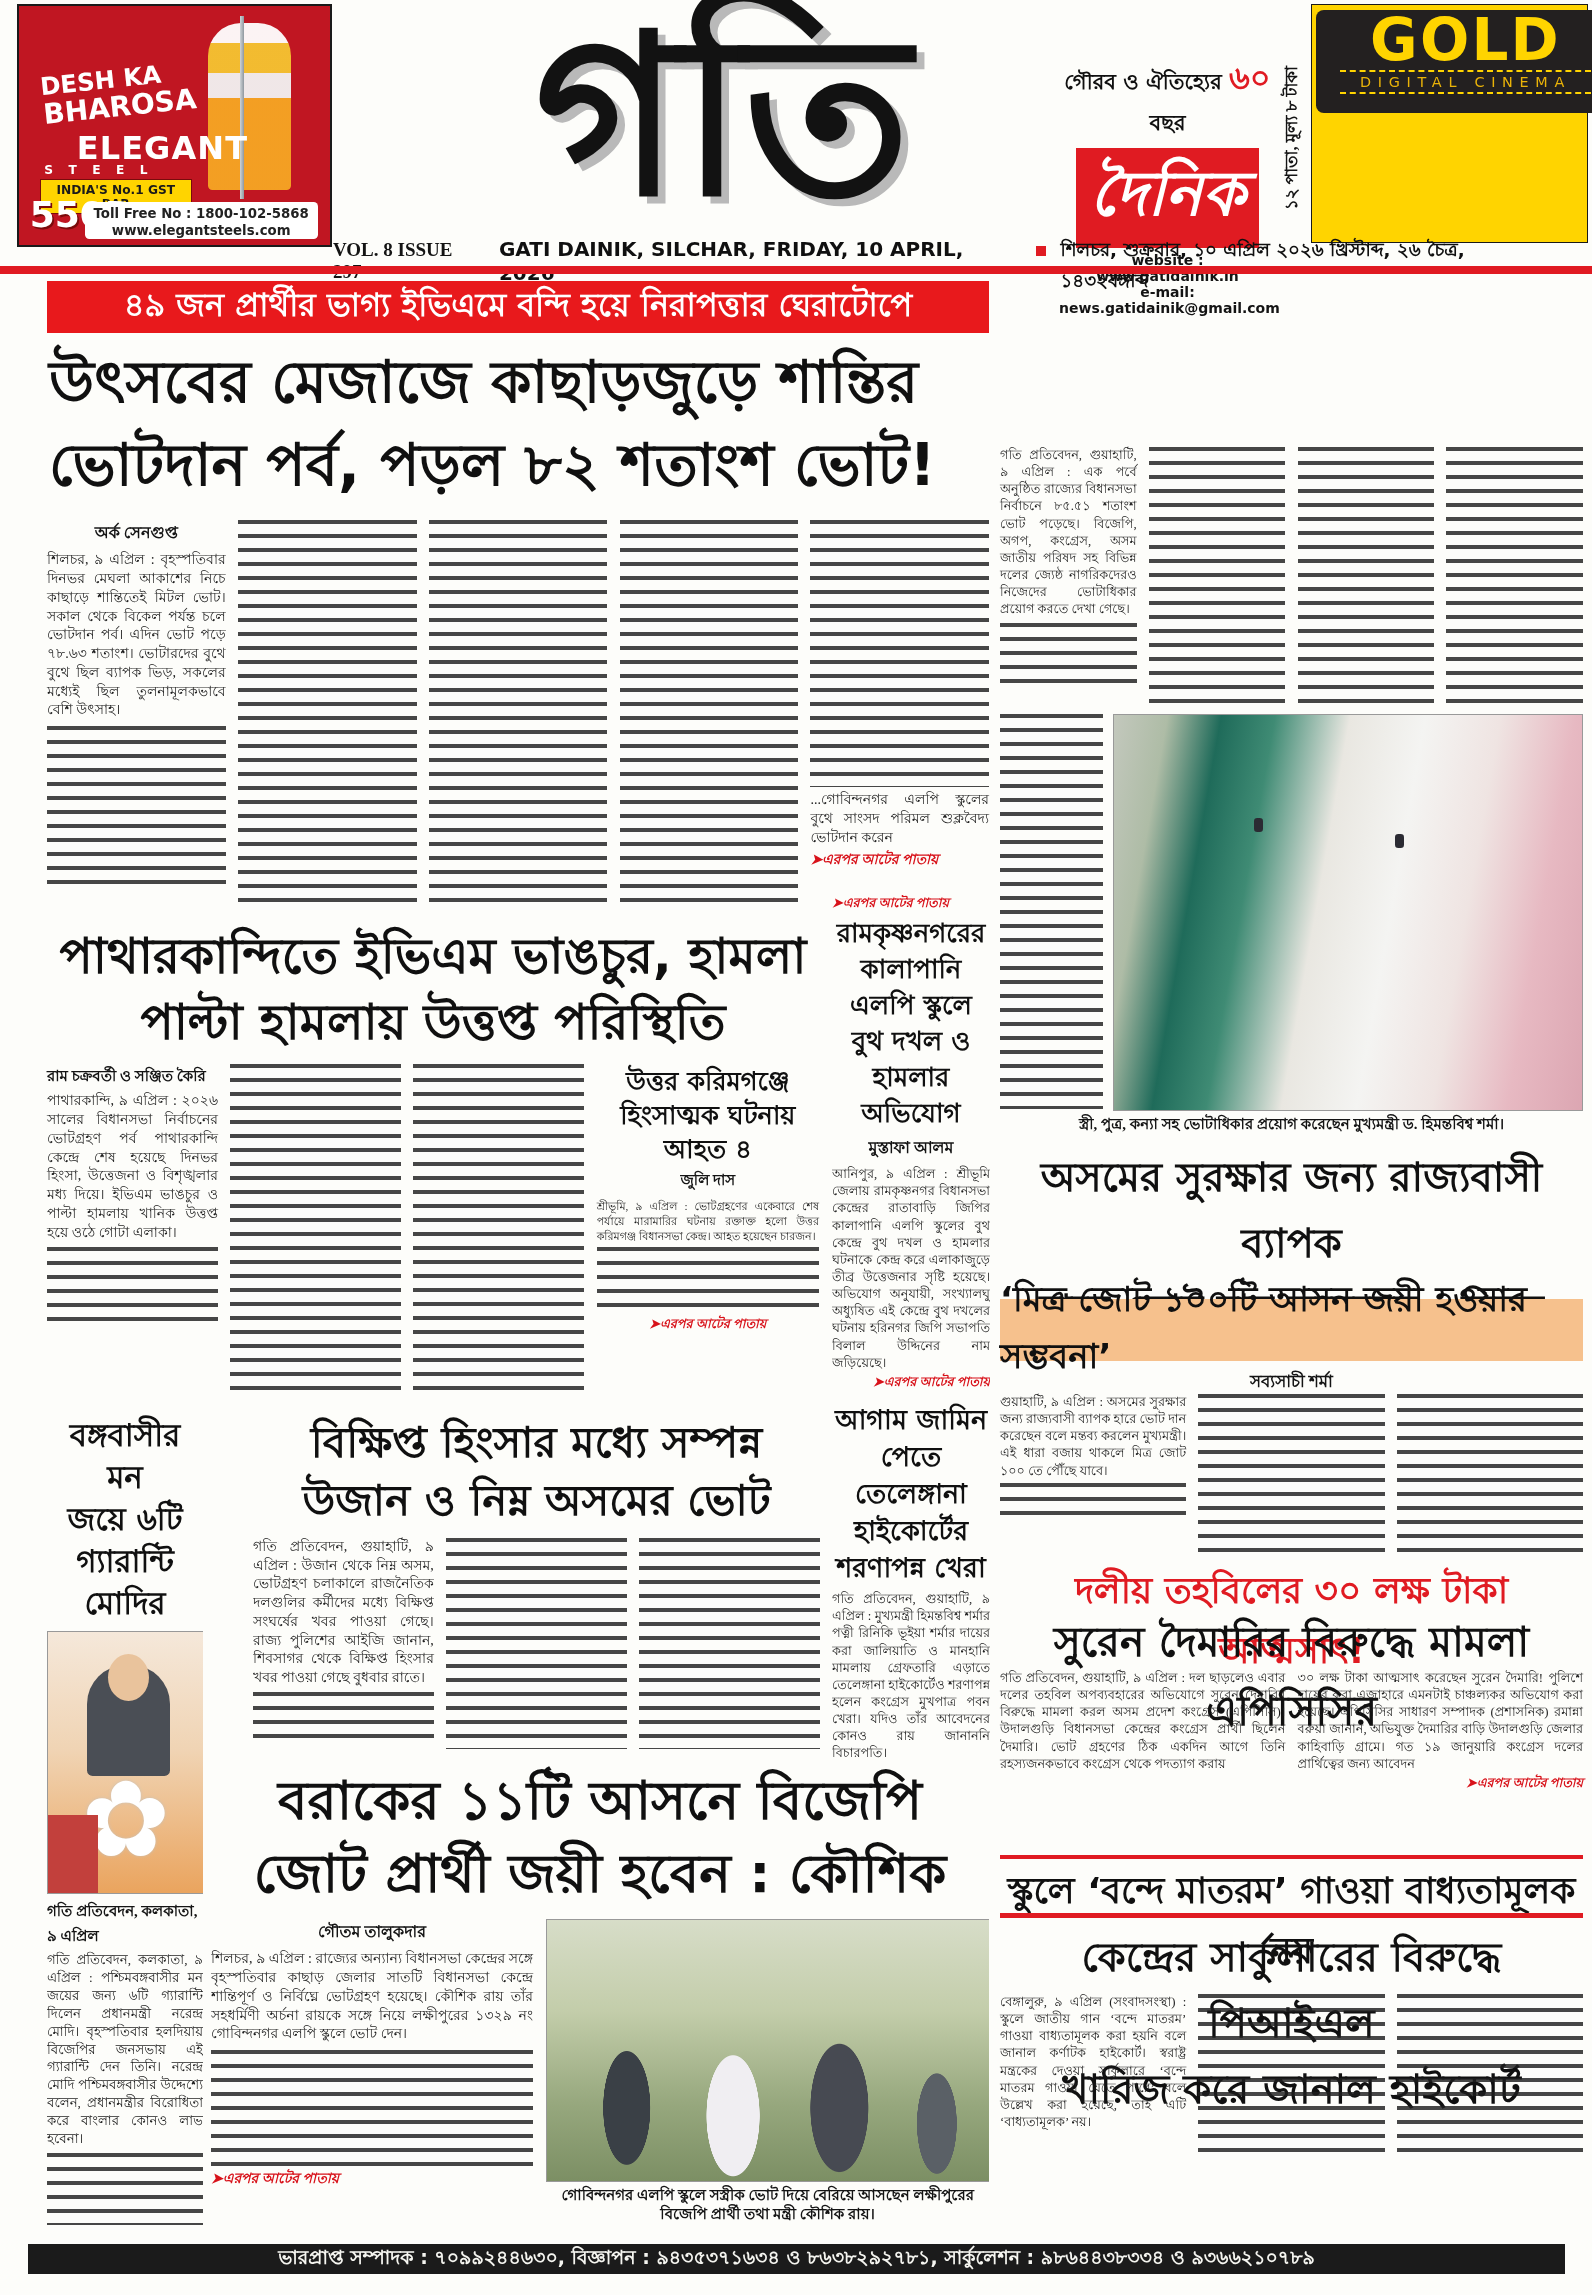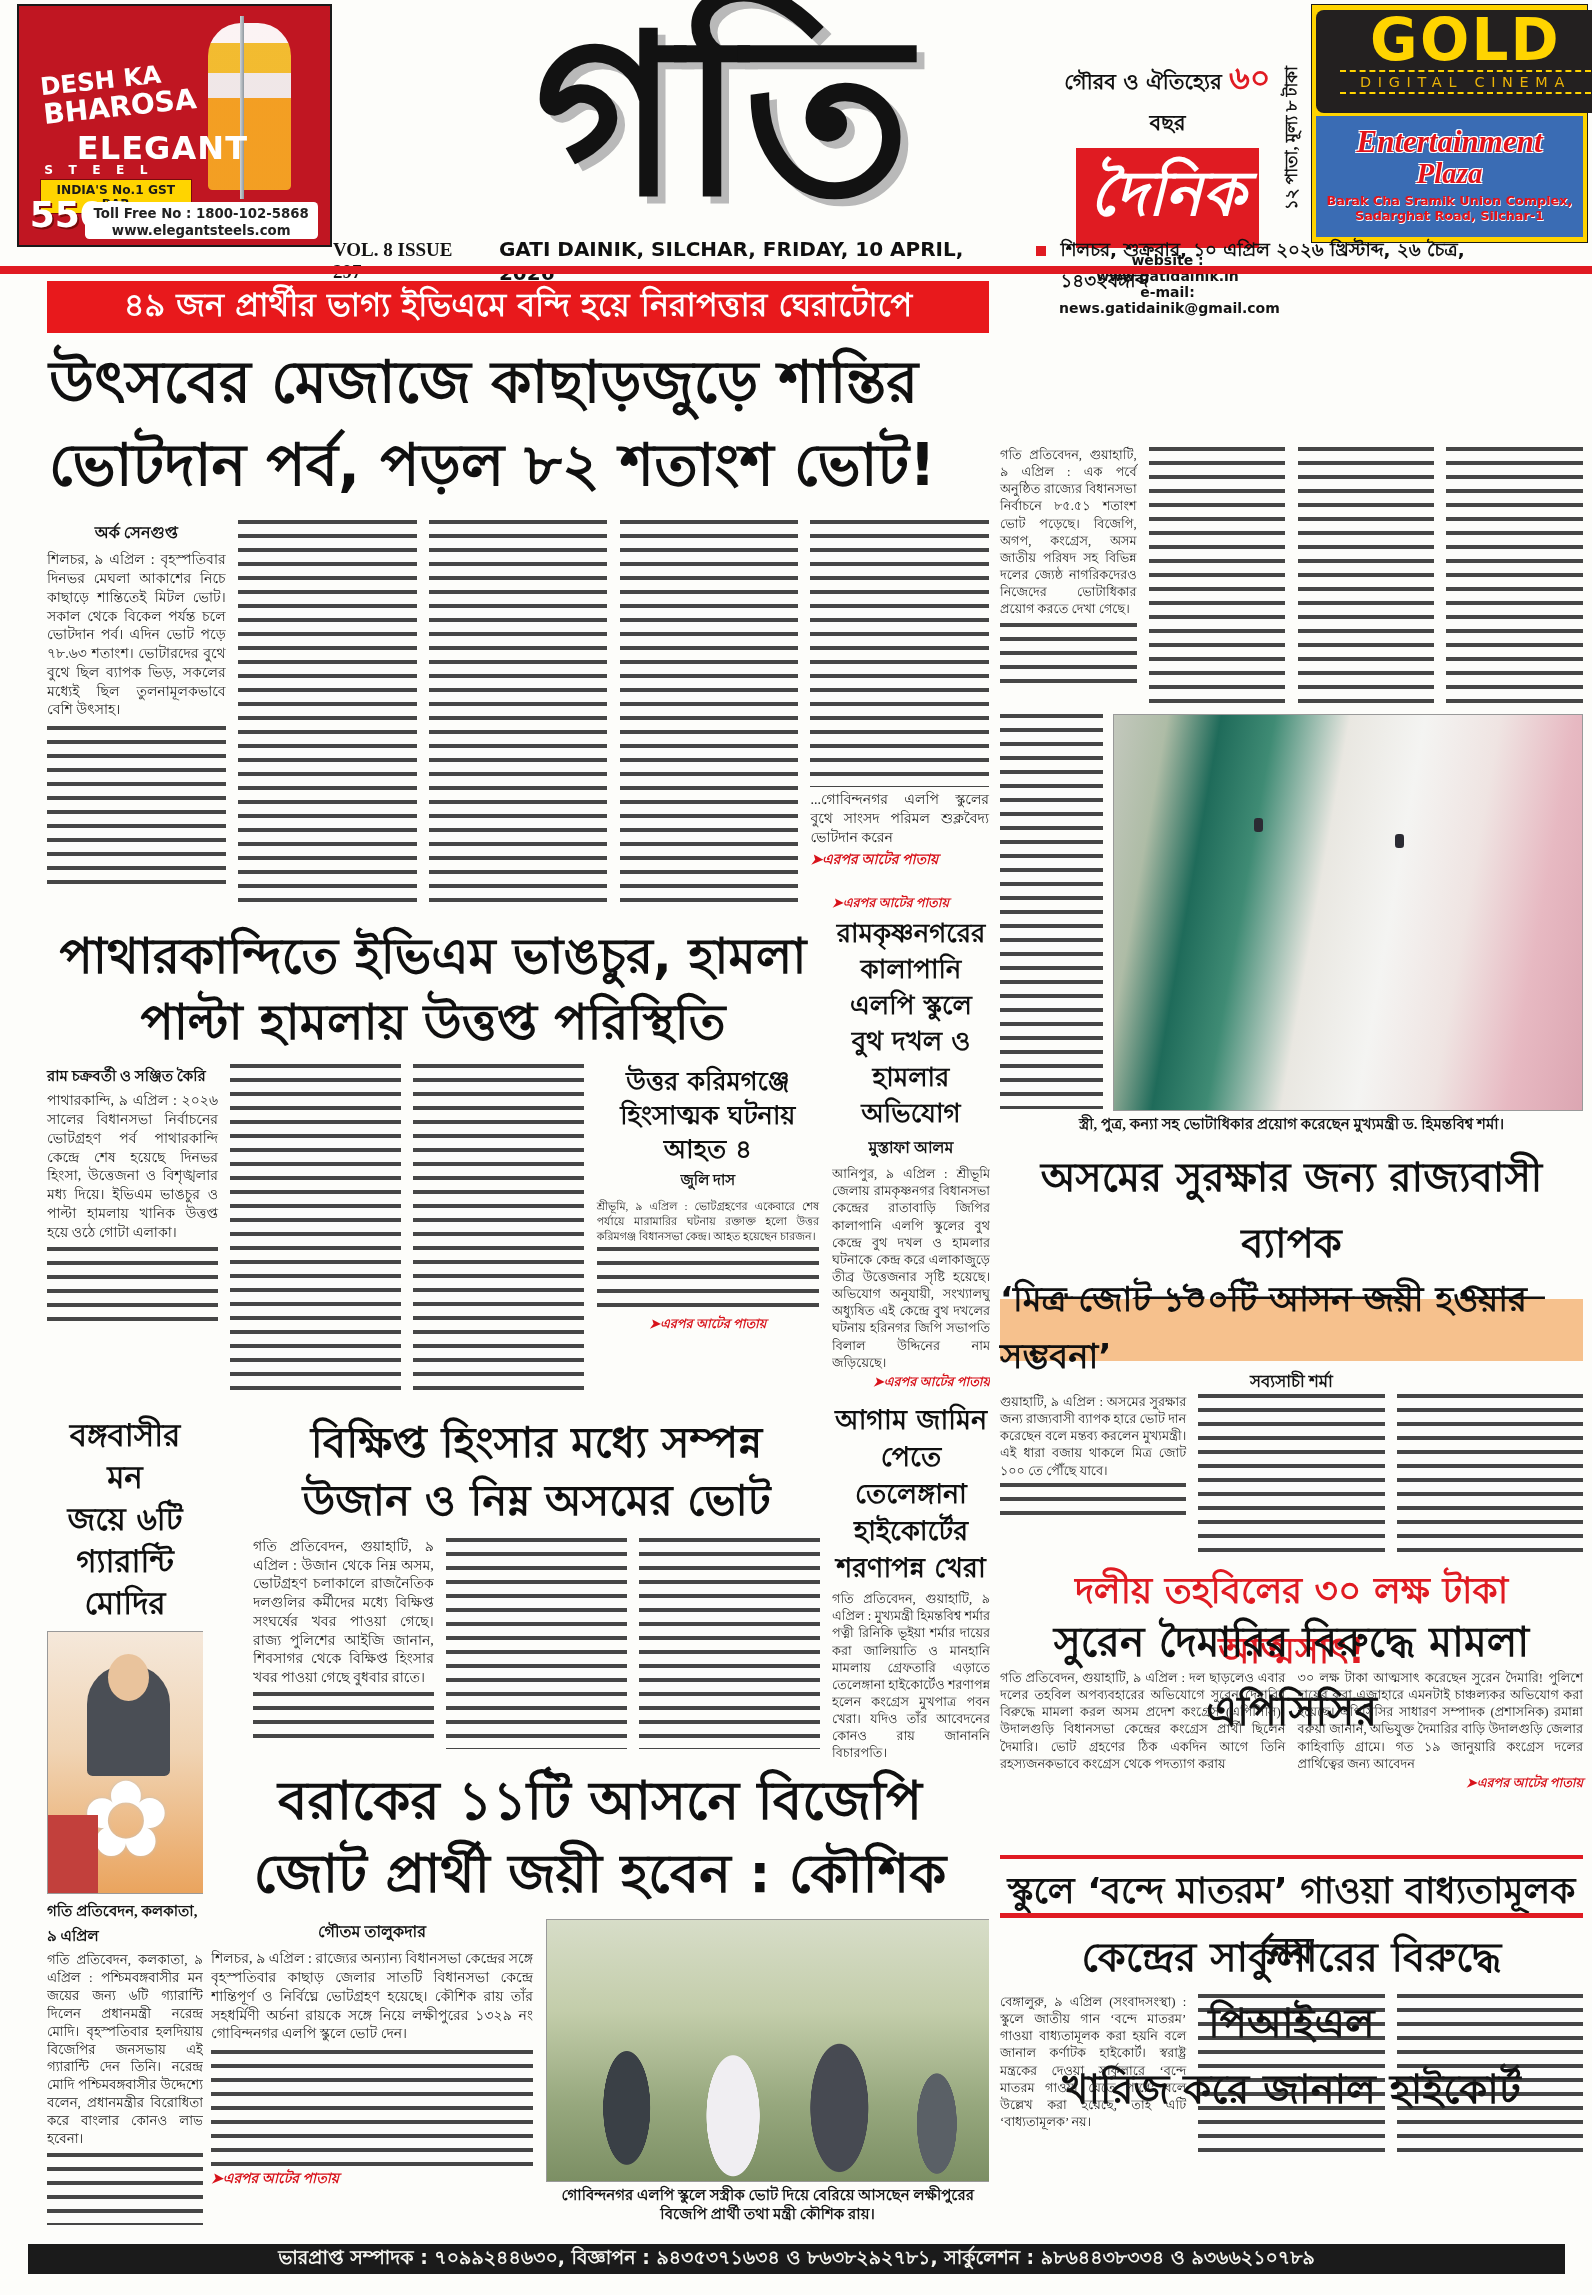--- a/index.html
+++ b/index.html
@@ -72,29 +72,20 @@
   <div class="abs" style="left:1278px;top:33px;width:28px;height:211px;writing-mode:vertical-rl;transform:rotate(180deg);
               font-size:16.7px;font-weight:700;text-align:center;">১২ পাতা, মূল্য ৮ টাকা</div>
 
   <div class="abs" id="ad-gold" style="left:1311px;top:4.4px;width:277px;height:239px;">
     <div id="gold-black" style="width:100%;height:103px;">
       <div class="hl ctr" style="color:#ffd400;font-size:58px;line-height:60px;letter-spacing:2.2px;">GOLD</div>
       <div class="dashline" style="margin:0 7.8px;"></div>
       <div class="ctr" style="color:#eab308;font-family:'DejaVu Sans',sans-serif;font-size:14.4px;letter-spacing:6.7px;padding:2.2px 0;">DIGITAL CINEMA</div>
       <div class="dashline" style="margin:0 7.8px;"></div>
     </div>
-    <div id="gold-blue" style="width:100%;height:121px;margin-top:3.3px;">
-      <div class="script ctr" style="font-size:31px;margin-top:7.8px;">Entertainment</div>
-      <div class="script ctr" style="font-size:29px;margin-top:-3.3px;">Plaza</div>
-      <div class="ctr" style="color:#e3121a;font-family:'DejaVu Sans',sans-serif;font-weight:700;font-size:12.8px;margin-top:3.3px;
-                  text-shadow:0.6px 0.6px 0 #fff;">
-        <div>Barak Cha Sramik Union Complex,</div>
-        <div>Sadarghat Road, Silchar-1</div>
-      </div>
-    </div>
   </div>
 
   <div class="abs" style="left:333px;top:236px;width:1222px;height:27px;display:flex;align-items:baseline;gap:14.4px;">
     <span style="font-weight:700;font-size:19px;font-family:'Liberation Serif',serif;">VOL. 8   ISSUE 297</span>
     <span class="hl" style="font-size:20px;">GATI DAINIK, SILCHAR, FRIDAY, 10 APRIL, 2026</span>
     <span style="width:10px;height:10px;background:#e01b22;display:inline-block;"></span>
     <span class="hl" style="font-size:18.3px;">শিলচর, শুক্রবার, ১০ এপ্রিল ২০২৬ খ্রিস্টাব্দ, ২৬ চৈত্র, ১৪৩২বঙ্গাব্দ</span>
   </div>
   <div class="abs redrule" style="left:0;top:266px;width:1593px;height:7.8px;"></div>
 

